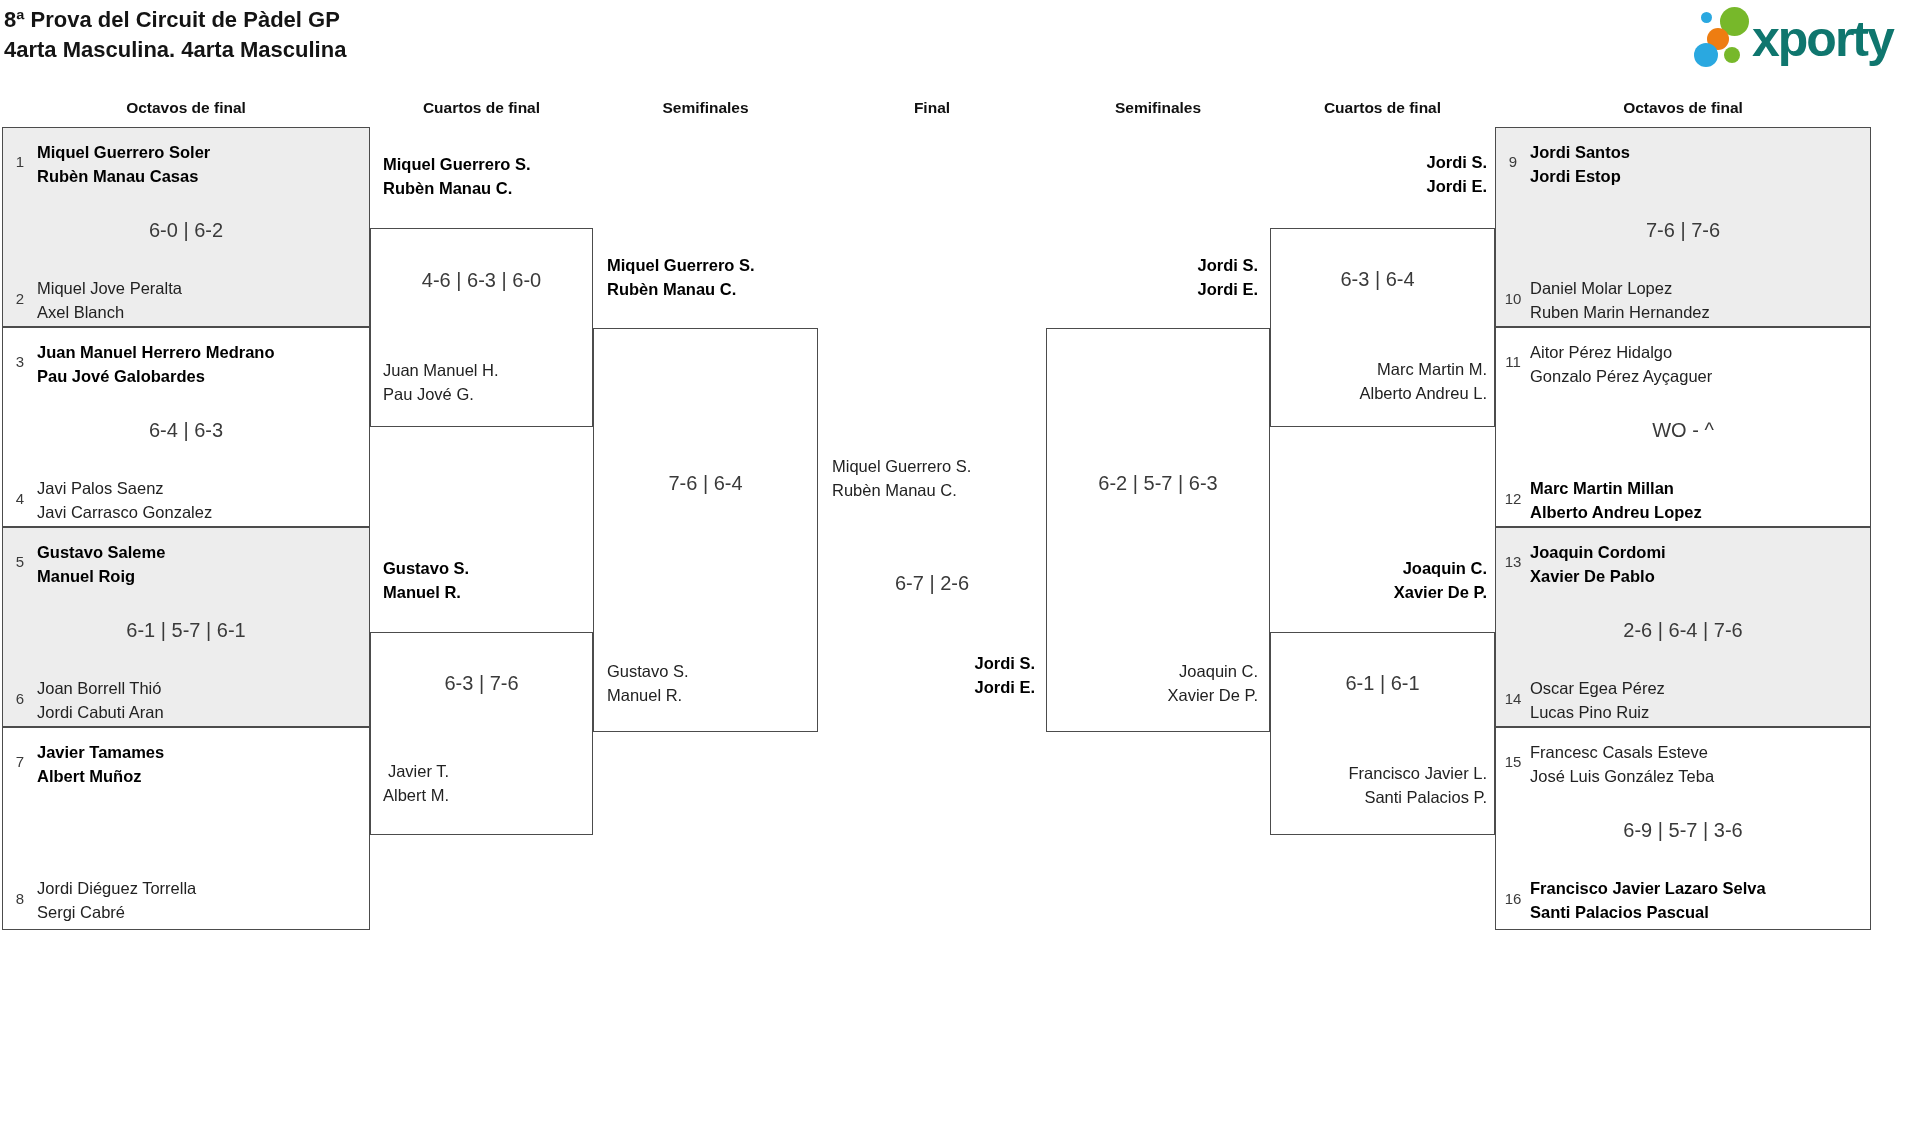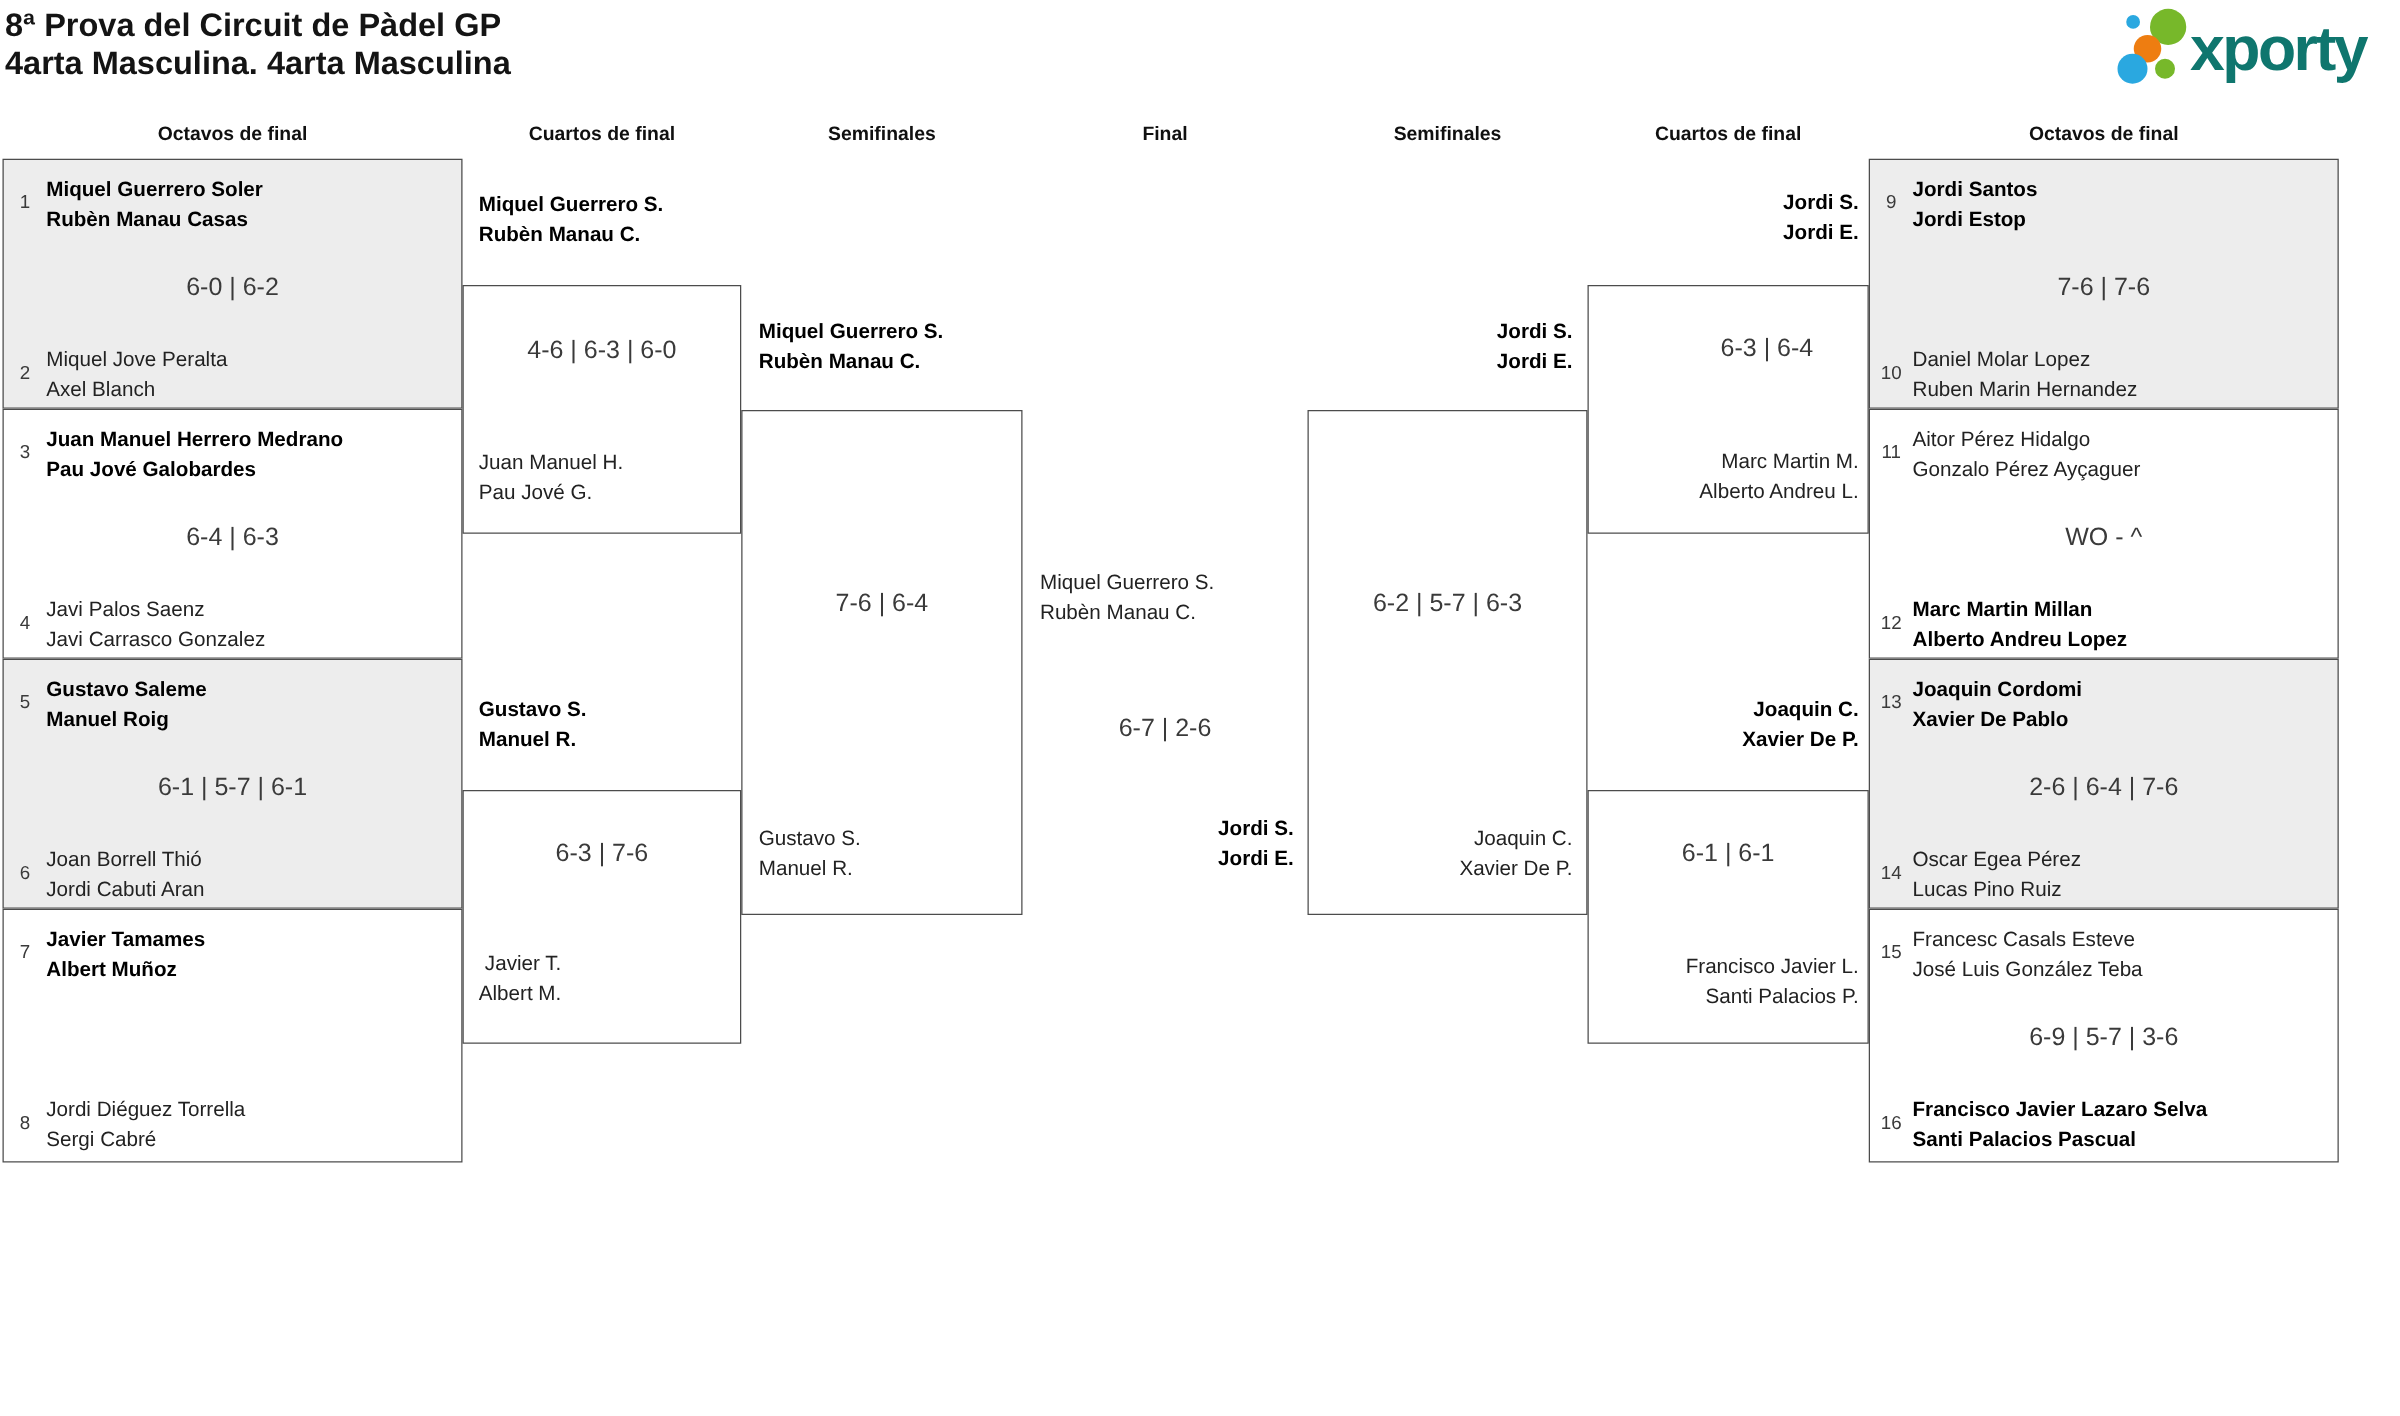--- a/index.html
+++ b/index.html
@@ -1,19 +1,19 @@
 <!DOCTYPE html>
 <html><head>
 <meta charset="utf-8">
 <style>
   html,body{margin:0;padding:0;background:#fff;}
   body{font-family:"Liberation Sans","DejaVu Sans",sans-serif;}
   .stage{position:relative;width:1920px;height:1133px;background:#fff;overflow:hidden;}
 
-  .title{position:absolute;left:4px;top:5px;font-size:26px;line-height:30px;font-weight:700;color:#141414;}
+  .title{position:absolute;left:4px;top:5px;font-size:22px;line-height:30px;font-weight:700;color:#141414;}
 
   
   .rh{position:absolute;top:99px;height:20px;font-size:15.5px;font-weight:600;color:#101010;text-align:center;}
 
   
   .box{position:absolute;border:1px solid #4c4c4c;box-sizing:border-box;background:transparent;}
   .obox{background:#fff;}
   .obox.shaded{background:#ededed;}
 
   .seed{position:absolute;width:30px;left:2px;text-align:center;font-size:15px;color:#3a3a3a;}
@@ -227,21 +227,21 @@
   <div class="score" style="left:1046px;top:471px;width:224px;">6-2 | 5-7 | 6-3</div>
   <div class="team ra" style="left:1046px;top:659px;width:212px;">
       <span>Joaquin C.</span>
       <span>Xavier De P.</span>
     </div>
 
   <div class="team w ra" style="left:1270px;top:150px;width:217px;">
       <span>Jordi S.</span>
       <span>Jordi E.</span>
     </div>
-  <div class="score" style="left:1270px;top:267px;width:215px;padding-left:36px;">6-3 | 6-4</div>
+  <div class="score" style="left:1270px;top:267px;width:215px;">6-3 | 6-4</div>
   <div class="team ra" style="left:1270px;top:357px;width:217px;">
       <span>Marc Martin M.</span>
       <span>Alberto Andreu L.</span>
     </div>
 
   <div class="team w ra" style="left:1270px;top:556px;width:217px;">
       <span>Joaquin C.</span>
       <span>Xavier De P.</span>
     </div>
   <div class="score" style="left:1270px;top:671px;width:225px;">6-1 | 6-1</div>

